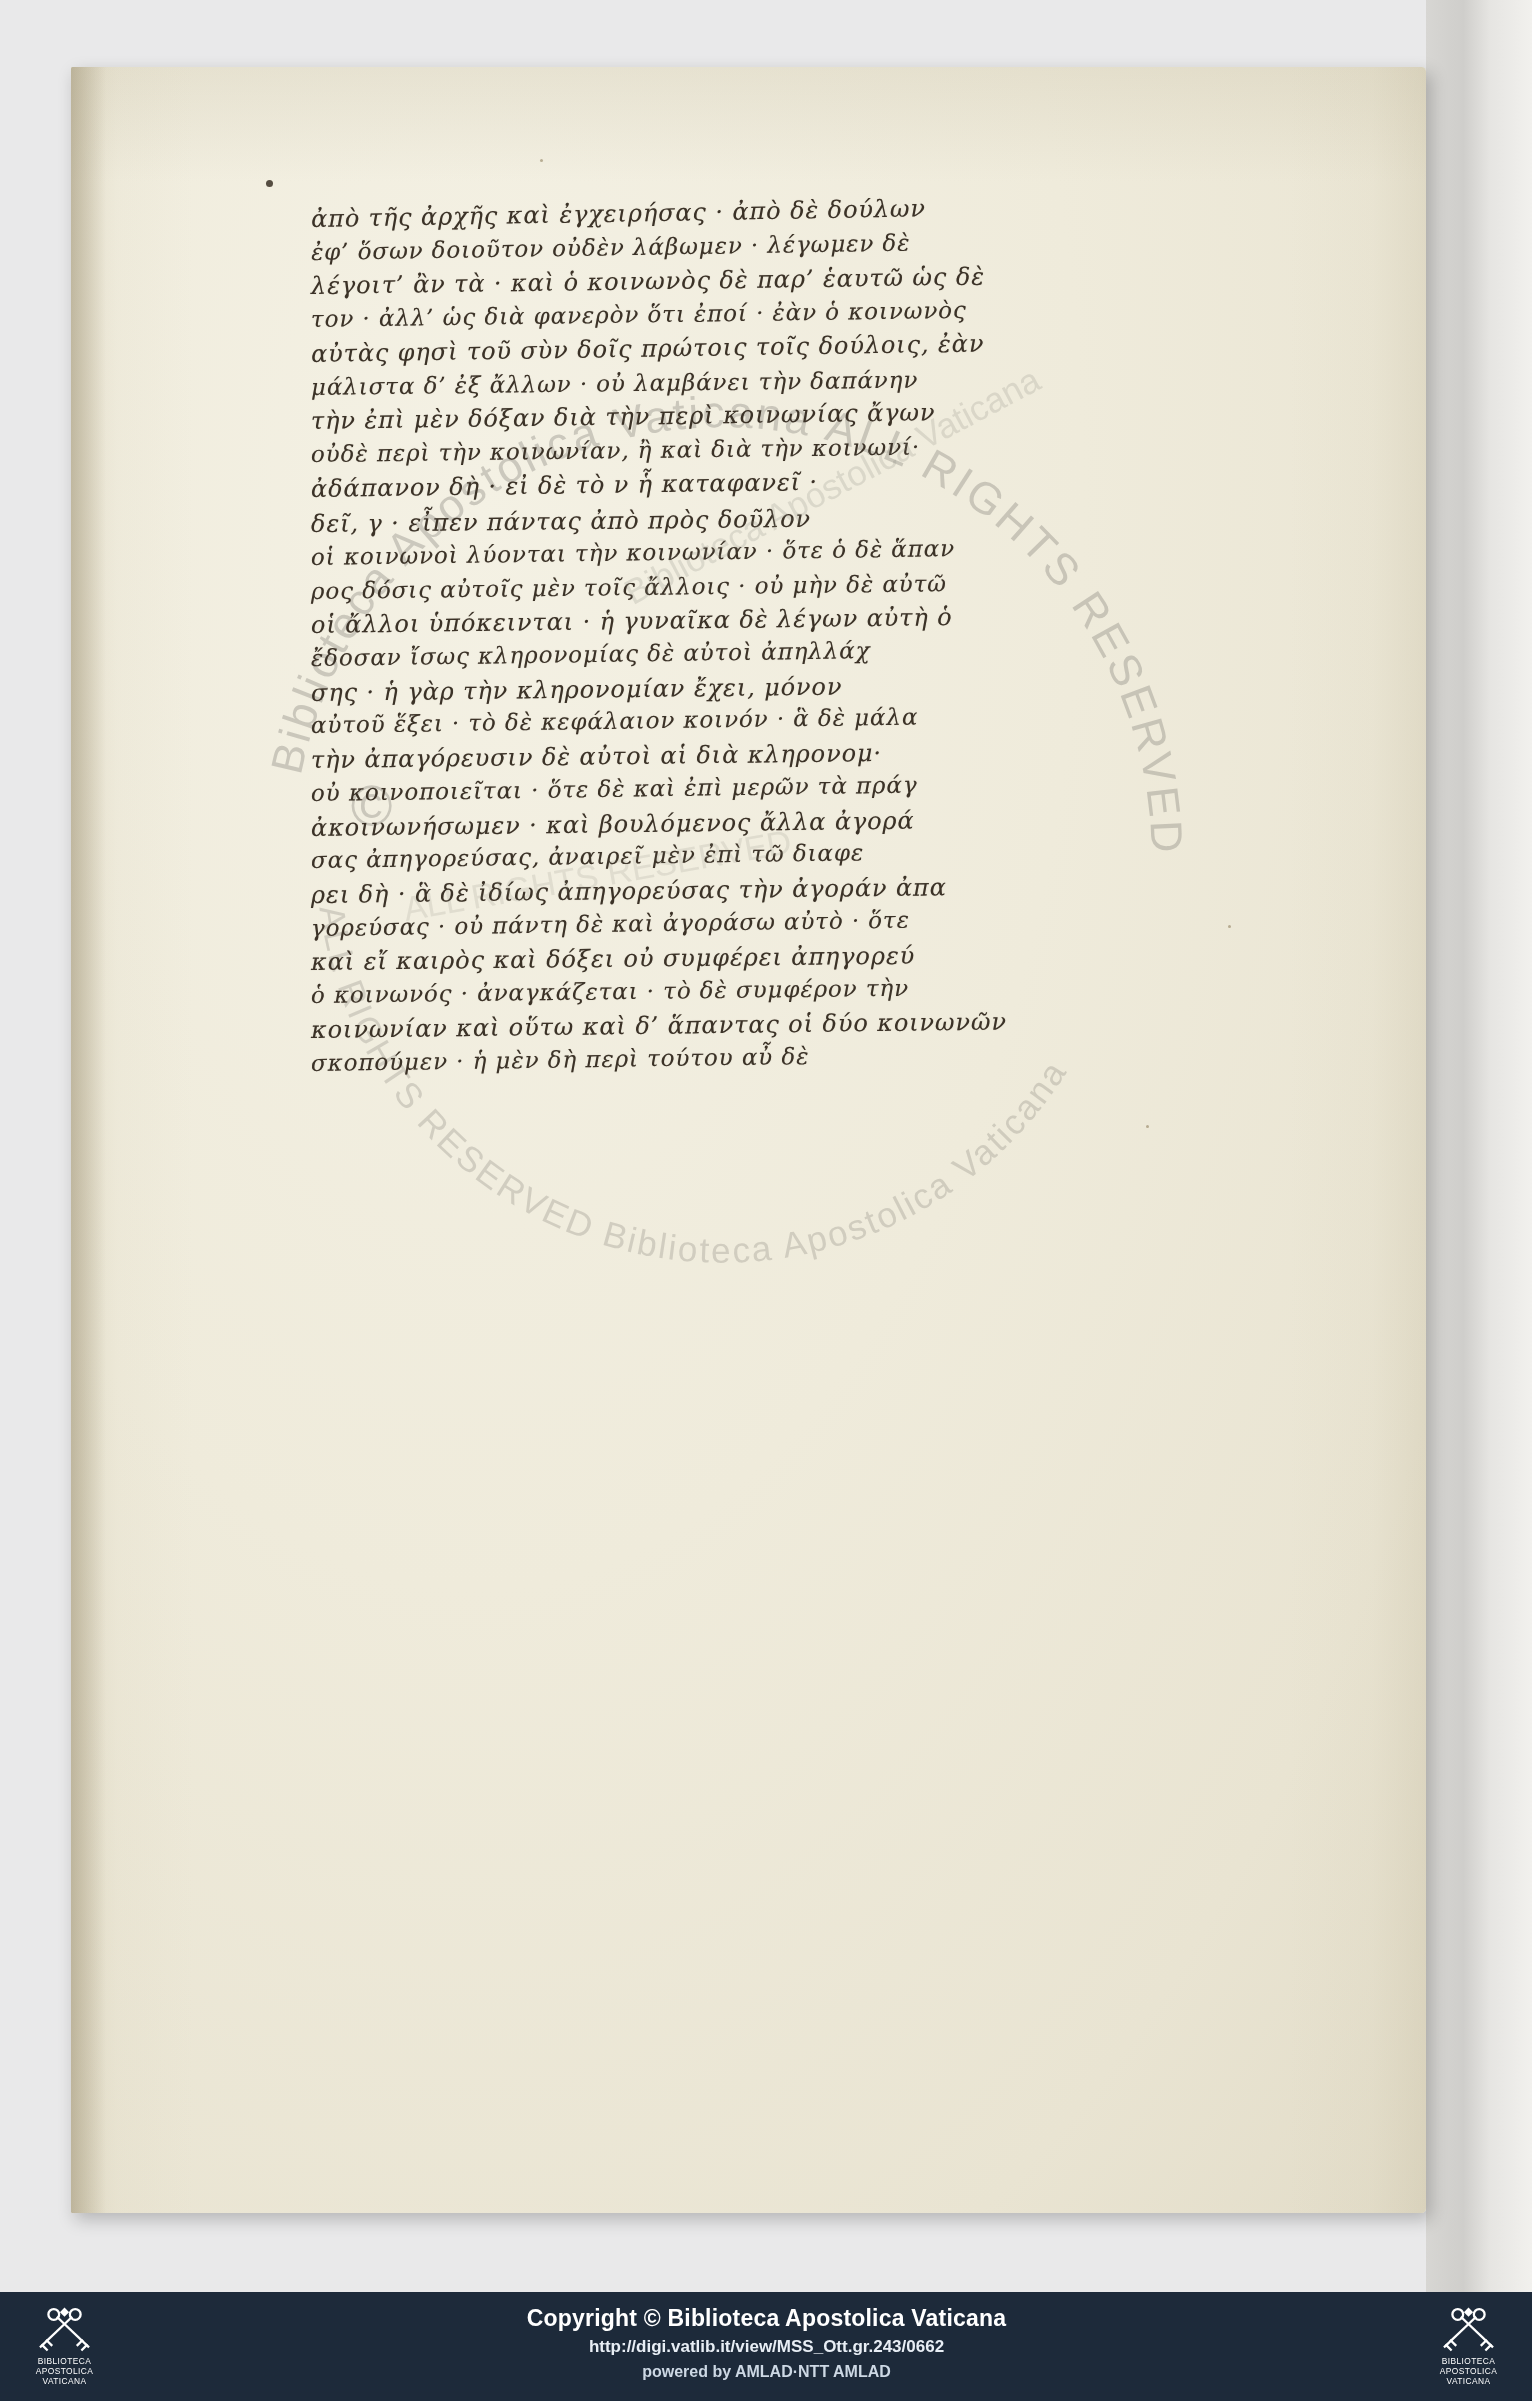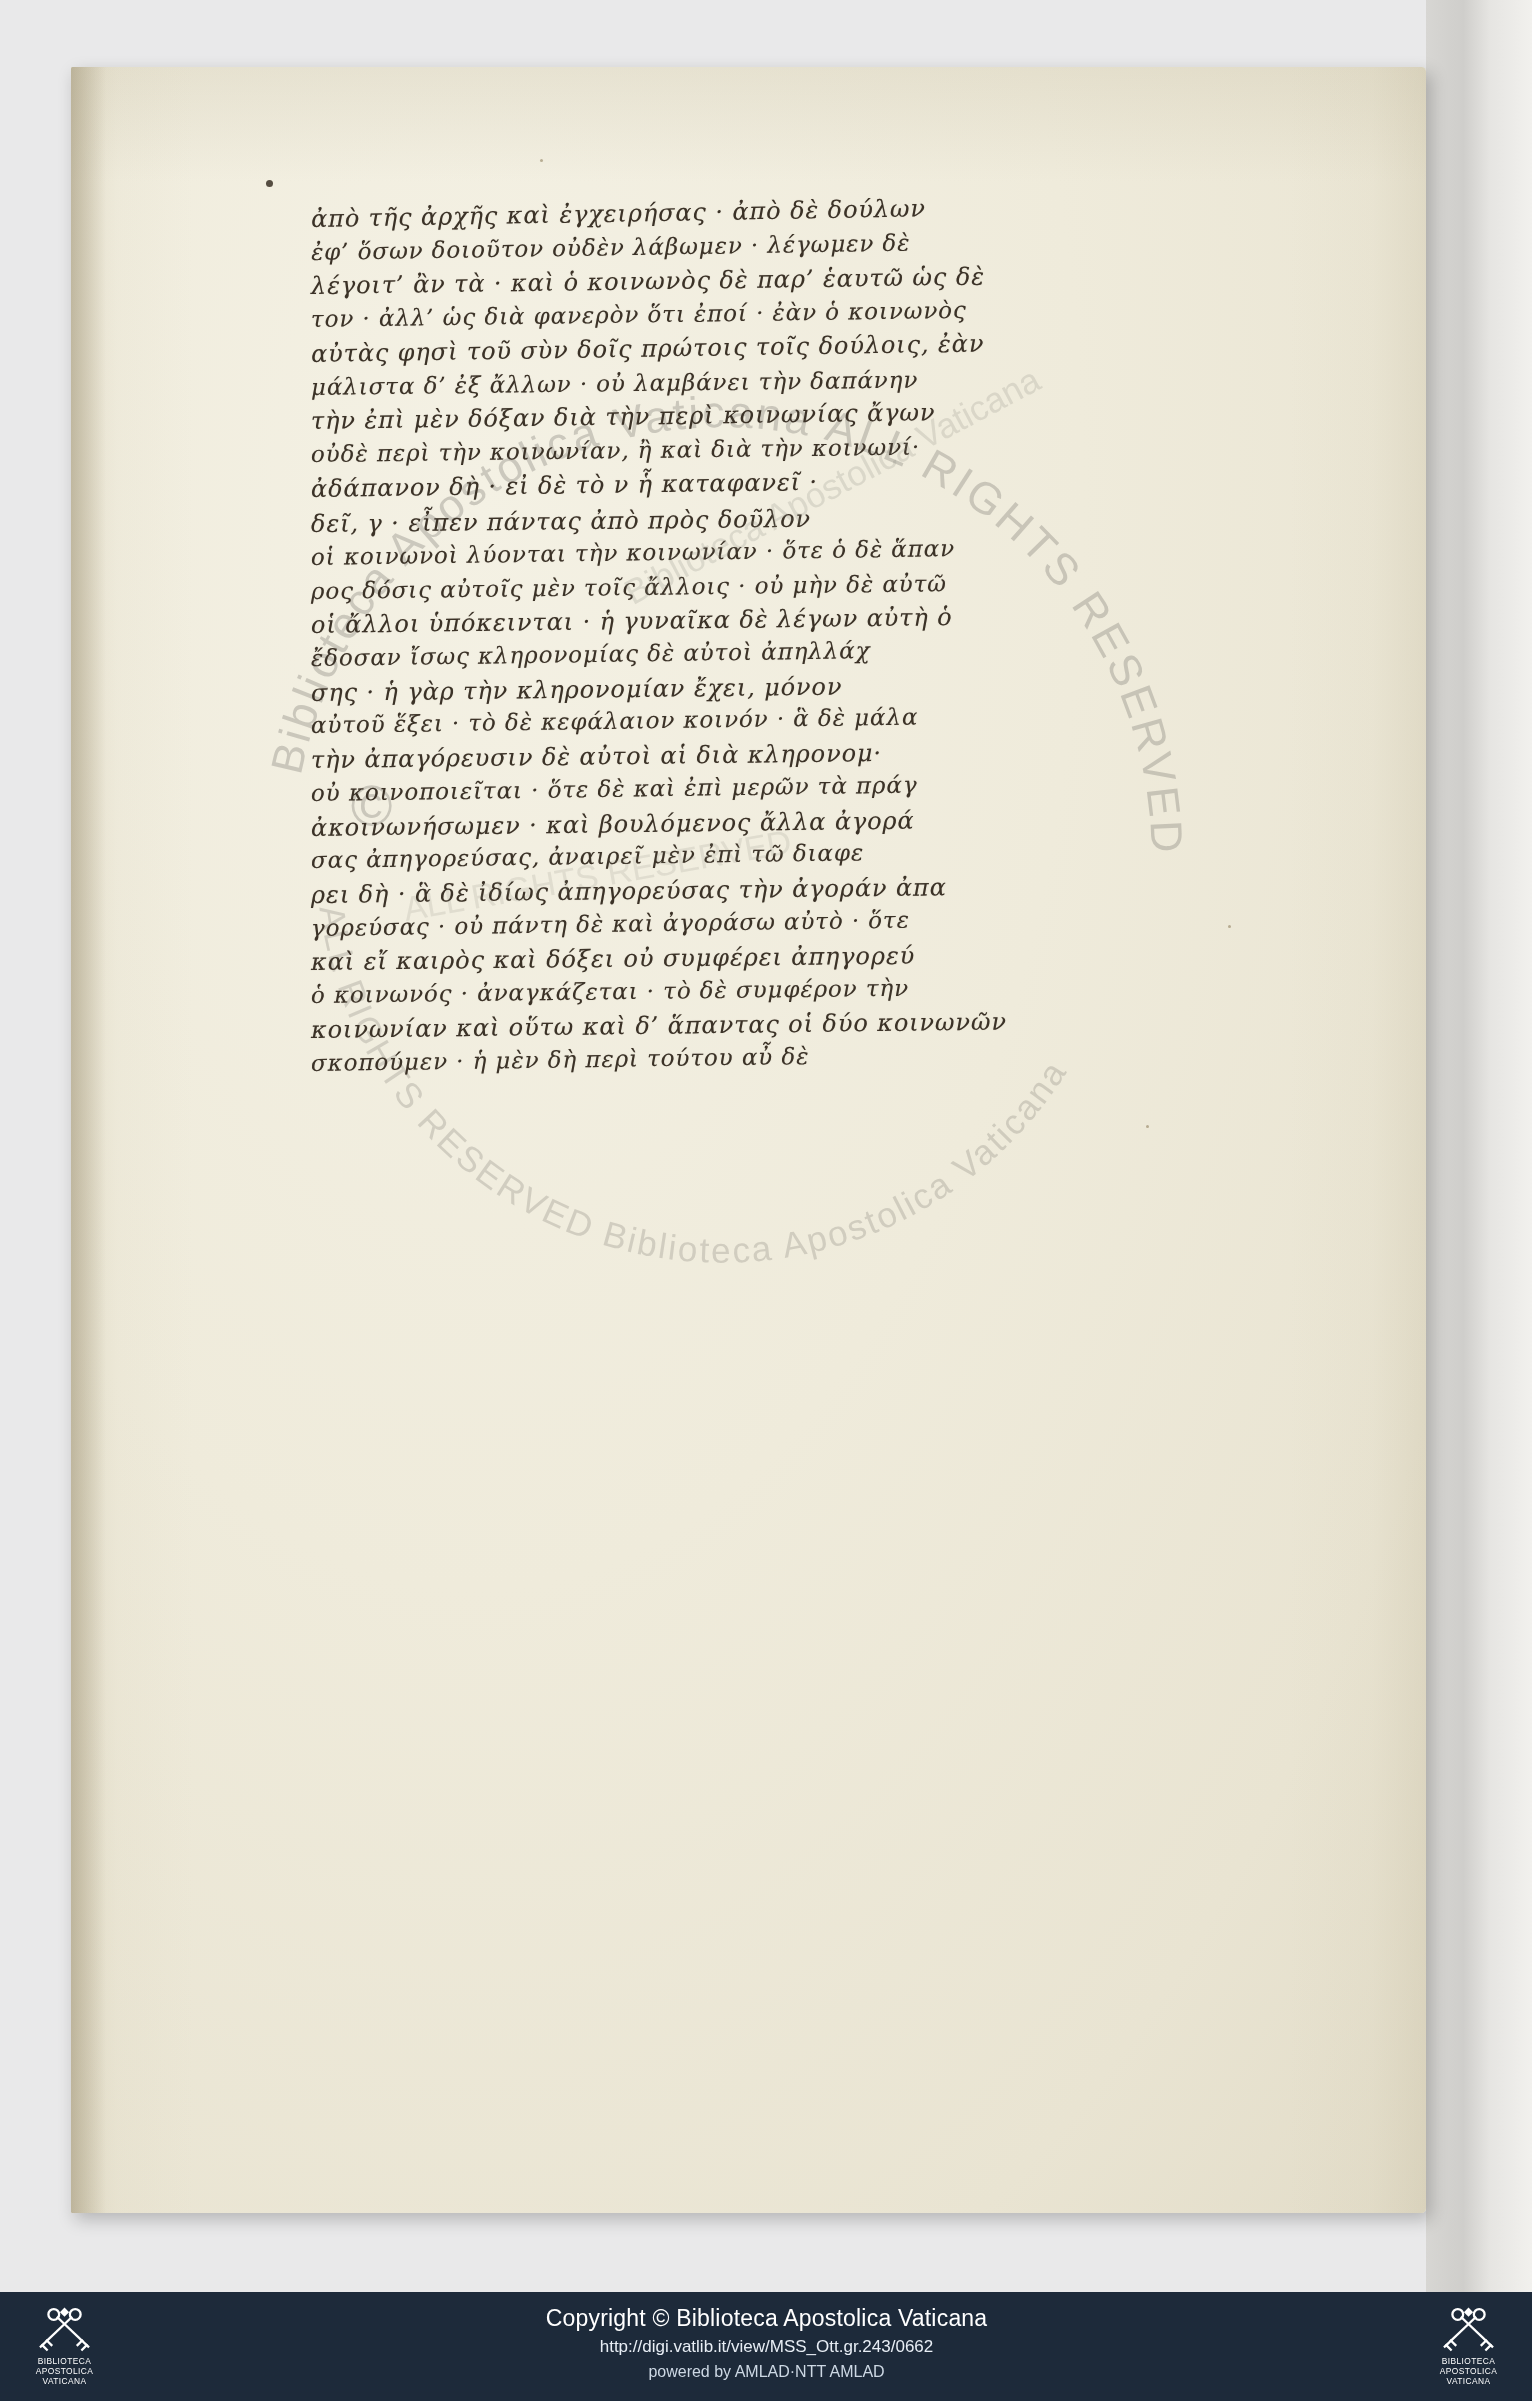--- a/index.html
+++ b/index.html
@@ -132,20 +132,21 @@
     position: absolute;
     left: 0; top: 2292px;
     width: 1533px; height: 110px;
     background: #1d2a3a;
     color: #ffffff;
   }
   #footer .f-center {
     position: absolute;
     left: 0; right: 0; top: 10.7px;
     text-align: center;
+    font-weight: bold;
   }
   #f-copyright {
     font-size: 23px;
     line-height: 31px;
     letter-spacing: 0.2px;
   }
   #f-url {
     font-size: 17px;
     line-height: 26px;
     color: #e8eef5;

